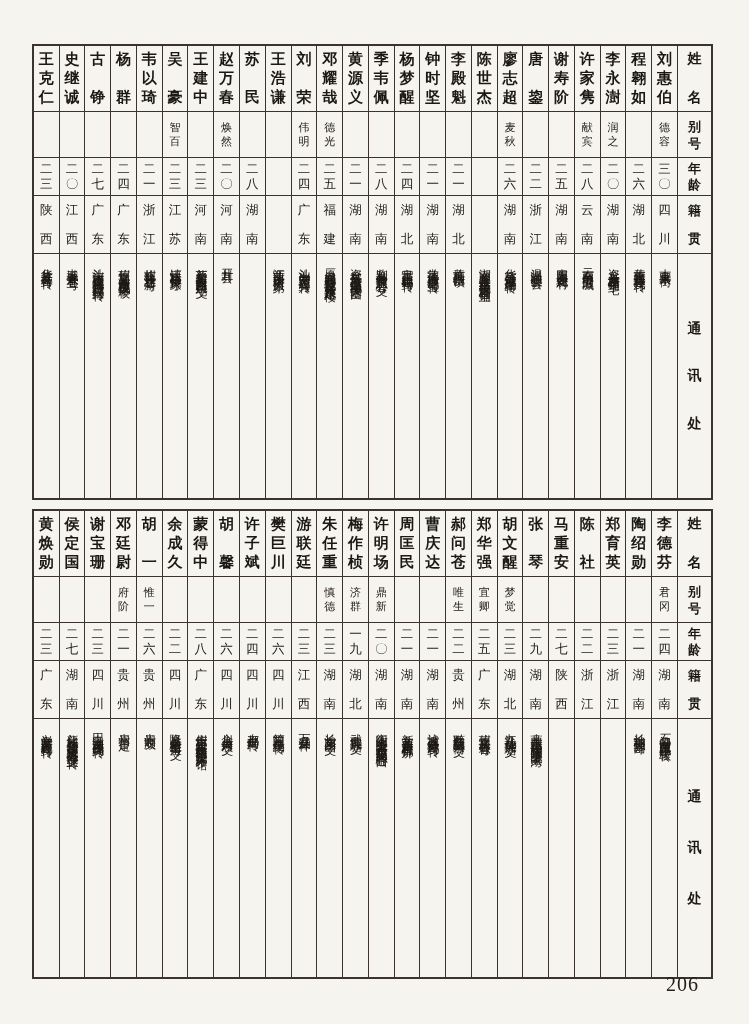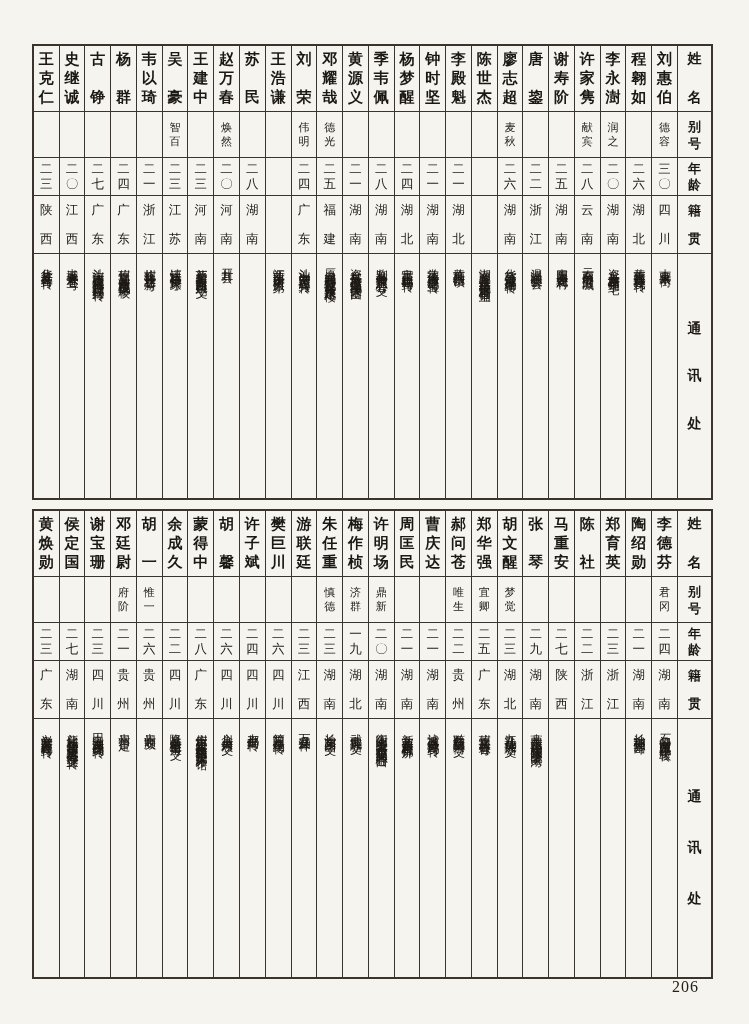--- a/index.html
+++ b/index.html
@@ -83,21 +83,21 @@
     flex-direction:column;
     align-items:center;
     justify-content:space-evenly;
     padding:34px 0;
   }
   .header-col .address-cell .ch{font-size:14px;font-weight:700;}
   .header-col .alias-cell{gap:4px;}
   .page-number{
     position:absolute;
     right:50px;bottom:28px;
-    font-size:16px;
+    font-size:20px;
     letter-spacing:1px;
     color:#24201a;
     text-align:right;
   }
 </style>
 </head>
 <body>
 
 <div class="page">
   <div class="tables-wrap">

